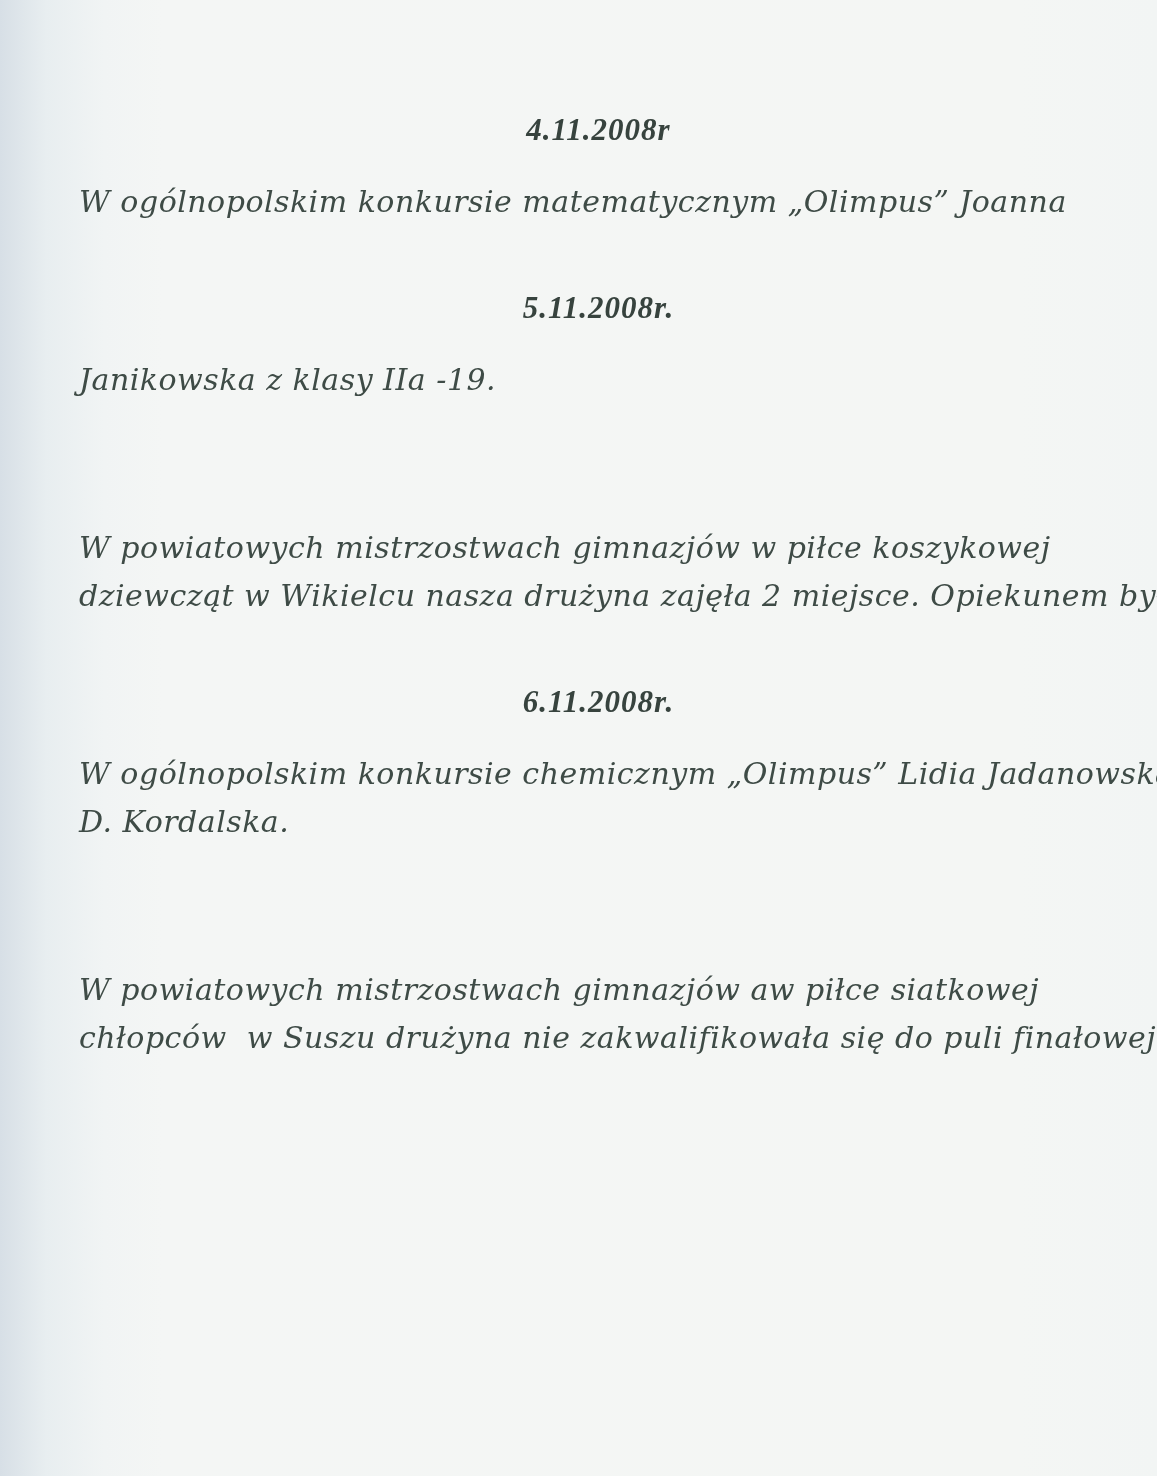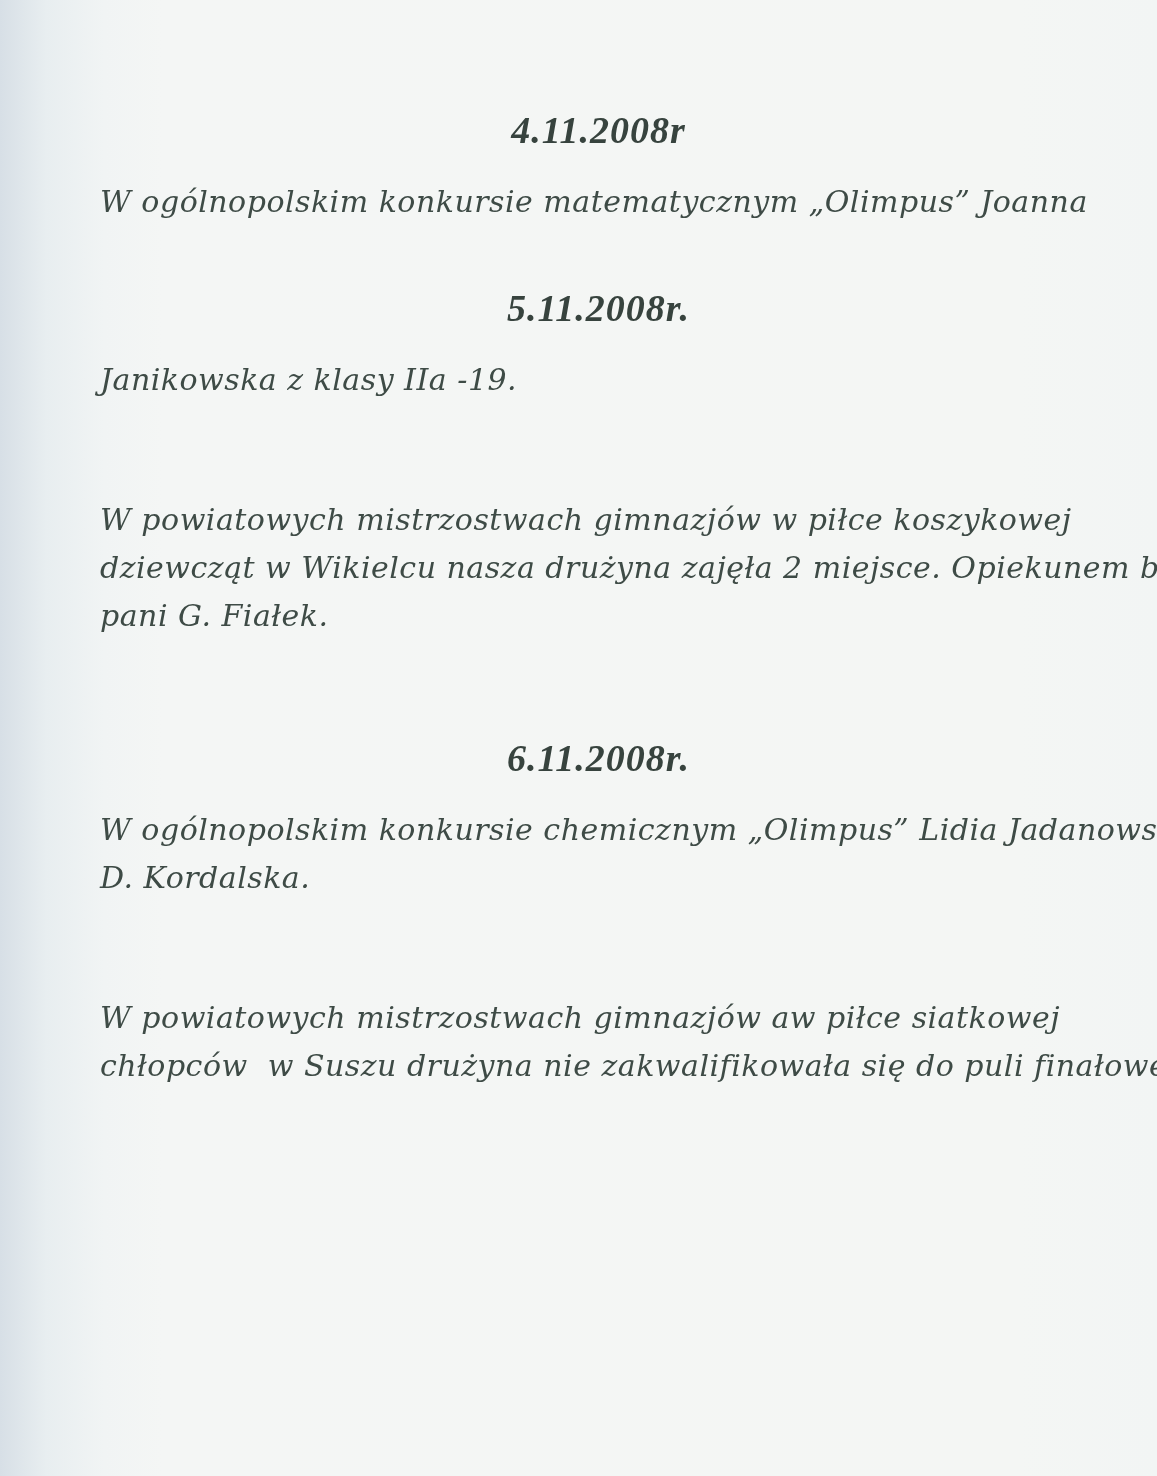--- a/index.html
+++ b/index.html
@@ -23,42 +23,42 @@
 
   .entry { display: block; }
 
   .heading {
     width: 100%;
     text-align: center;
     text-indent: 40px;            
     font-family: "Liberation Serif", serif;
     font-style: italic;
     font-weight: bold;
-    font-size: 38px;
+    font-size: 31px;
     line-height: 44px;
     color: #37433e;
     letter-spacing: 1px;
   }
 
   .para .line {
-    padding-left: 100px;
+    padding-left: 79px;
     font-style: italic;
     font-size: 30px;
     line-height: 48px;
     white-space: pre;             
     letter-spacing: 0.5px;
     color: #3e4b46;
   }
 
   
   .mt-top   { margin-top: 108px; }
   .mt-para  { margin-top: 26px;  }
   .mt-head2 { margin-top: 60px;  }
-  .mt-gap   { margin-top: 92px;  }
-  .mt-head3 { margin-top: 96px;  }
+  .mt-gap   { margin-top: 120px;  }
+  .mt-head3 { margin-top: 60px;  }
 </style>
 </head>
 <body>
 
 <div class="page">
 
   <div class="entry heading mt-top">
     <span>4.11.2008r</span>
   </div>
 
@@ -70,21 +70,20 @@
     <span>5.11.2008r.</span>
   </div>
 
   <div class="entry para mt-para">
     <div class="line">Janikowska z klasy IIa -19.</div>
   </div>
 
   <div class="entry para mt-gap">
     <div class="line">W powiatowych mistrzostwach gimnazjów w piłce koszykowej</div>
     <div class="line">dziewcząt w Wikielcu nasza drużyna zajęła 2 miejsce. Opiekunem była</div>
-    <div class="line">pani G. Fiałek.</div>
   </div>
 
   <div class="entry heading mt-head3">
     <span>6.11.2008r.</span>
   </div>
 
   <div class="entry para mt-para">
     <div class="line">W ogólnopolskim konkursie chemicznym „Olimpus” Lidia Jadanowska</div>
     <div class="line">D. Kordalska.</div>
   </div>

